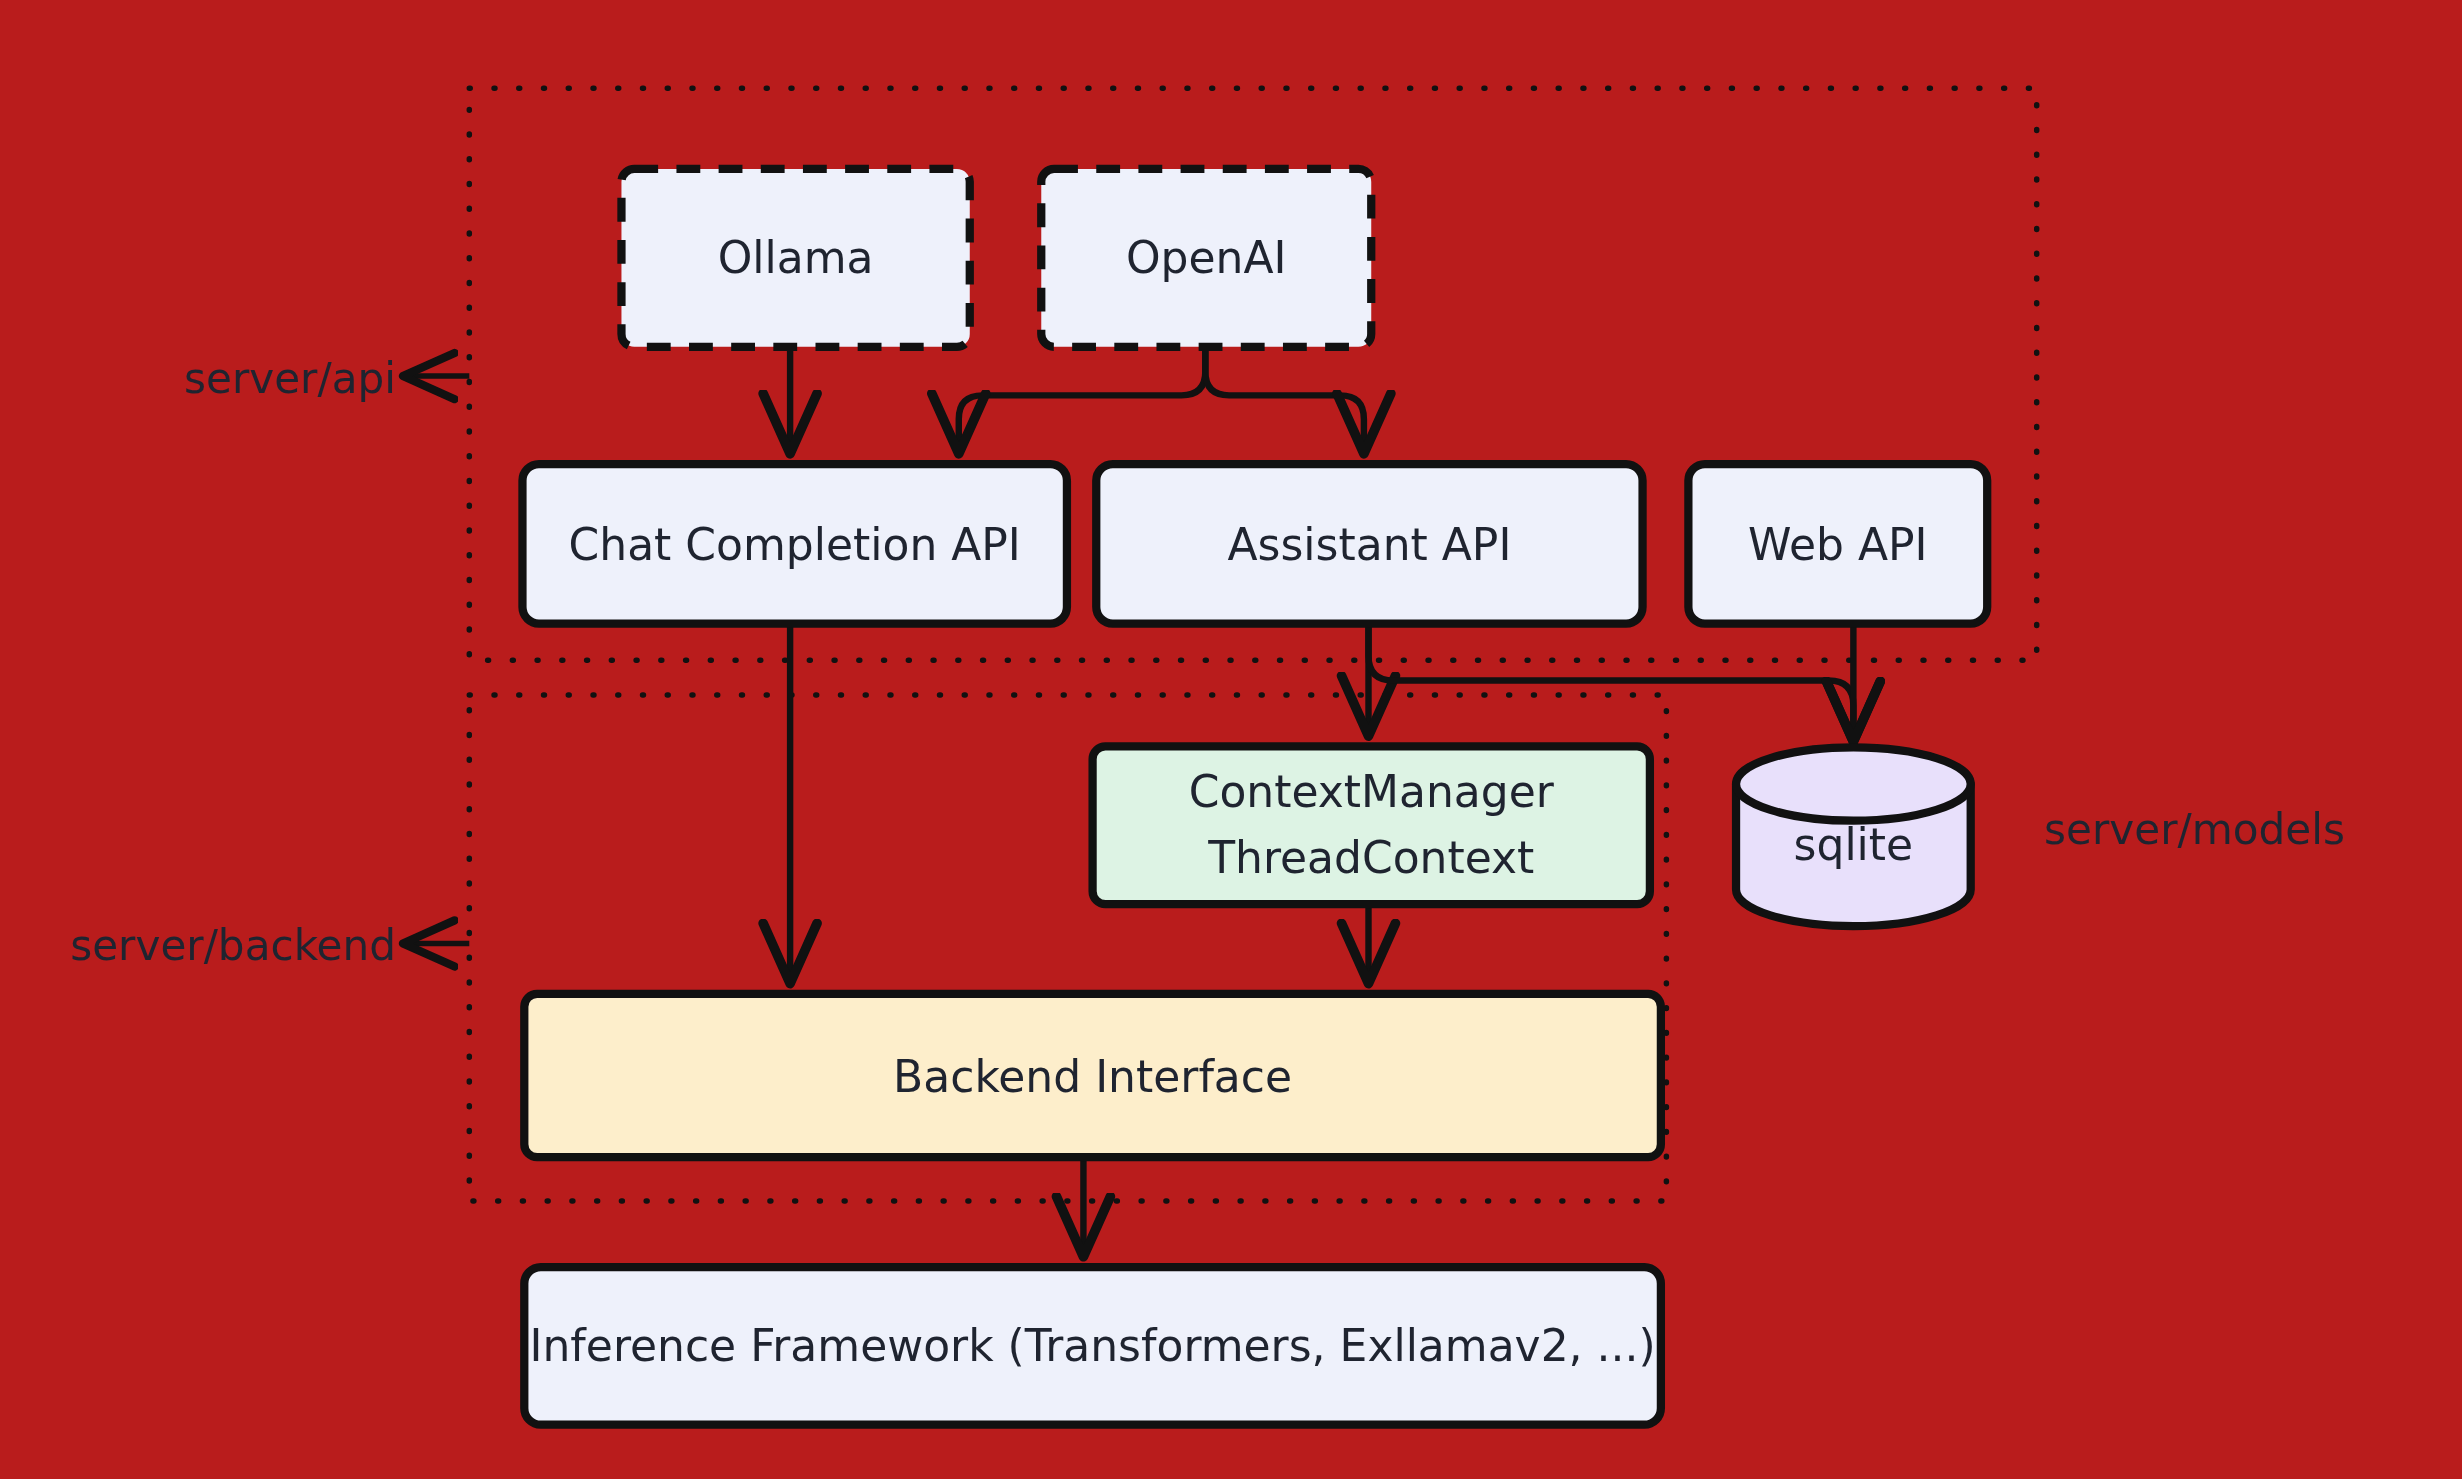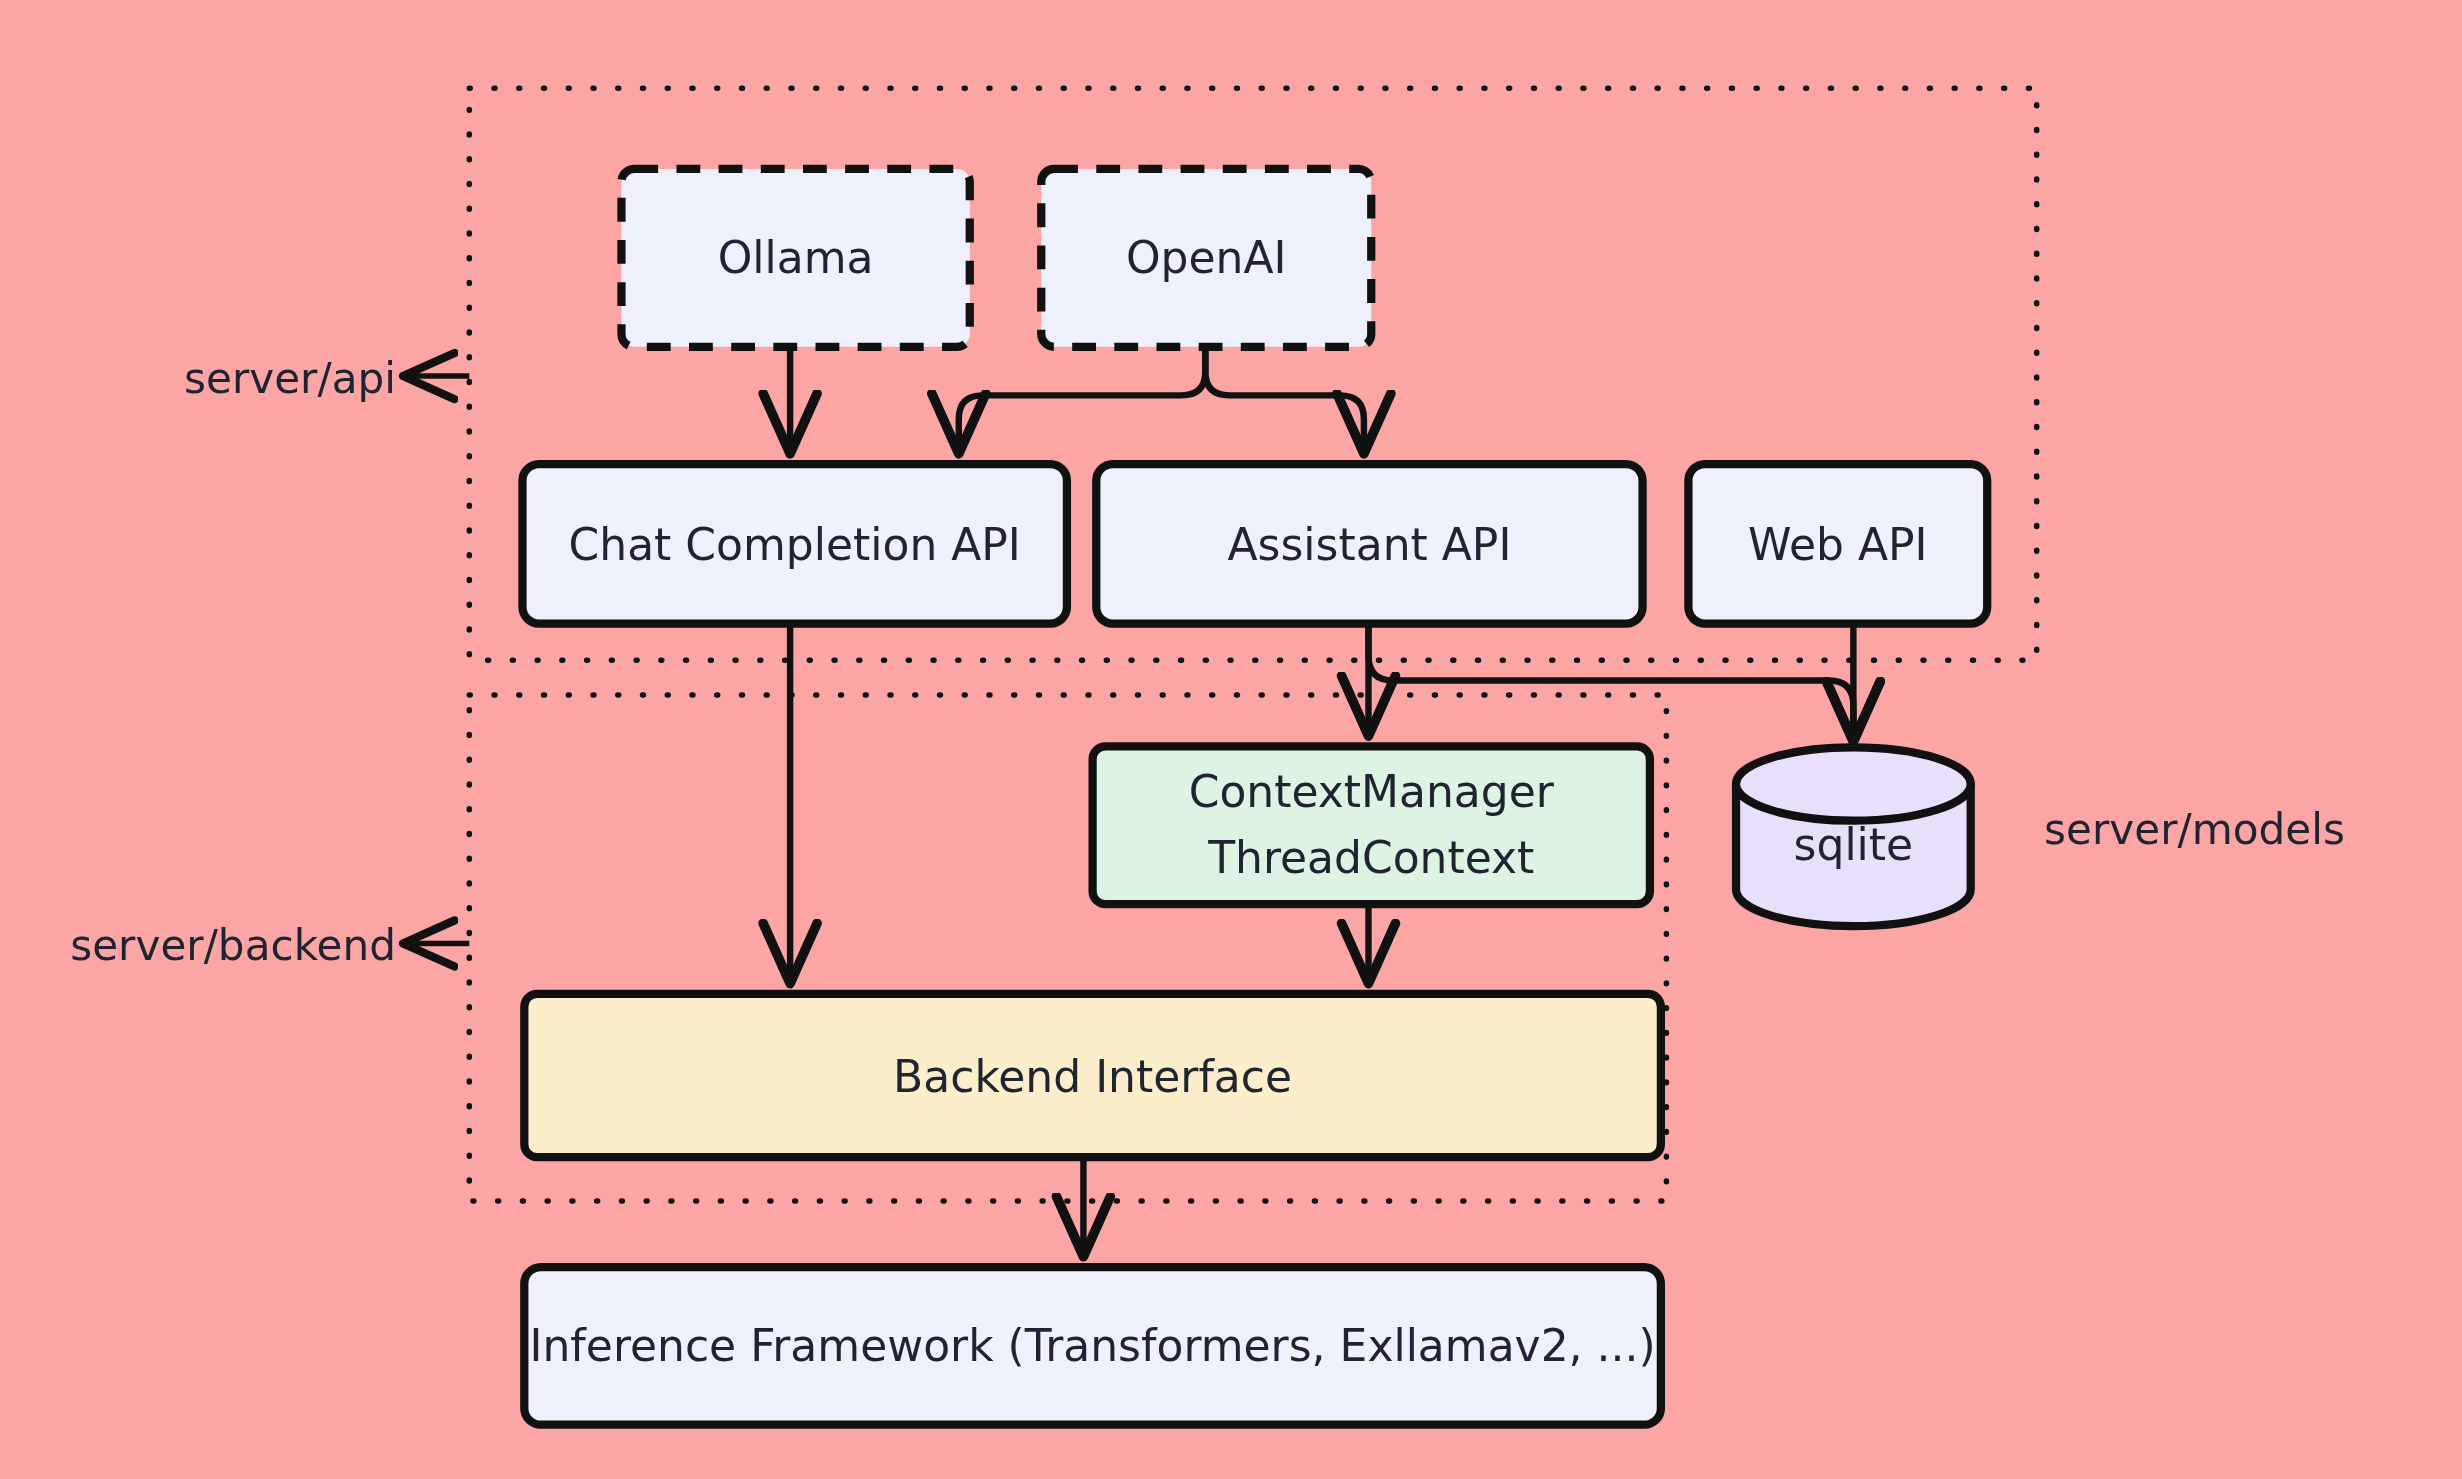--- a/index.html
+++ b/index.html
@@ -8,21 +8,21 @@
     padding: 0;
     background: #ffffff;
   }
   body {
     font-family: "DejaVu Sans", "Liberation Sans", sans-serif;
   }
   #canvas {
     position: relative;
     width: 2462px;
     height: 1480px;
-    background: #fca5a5;
+    background: #b91c1c;
     overflow: hidden;
   }
   #diagram-svg {
     position: absolute;
     left: 0;
     top: 0;
     width: 2462px;
     height: 1480px;
   }
   .node-label {

